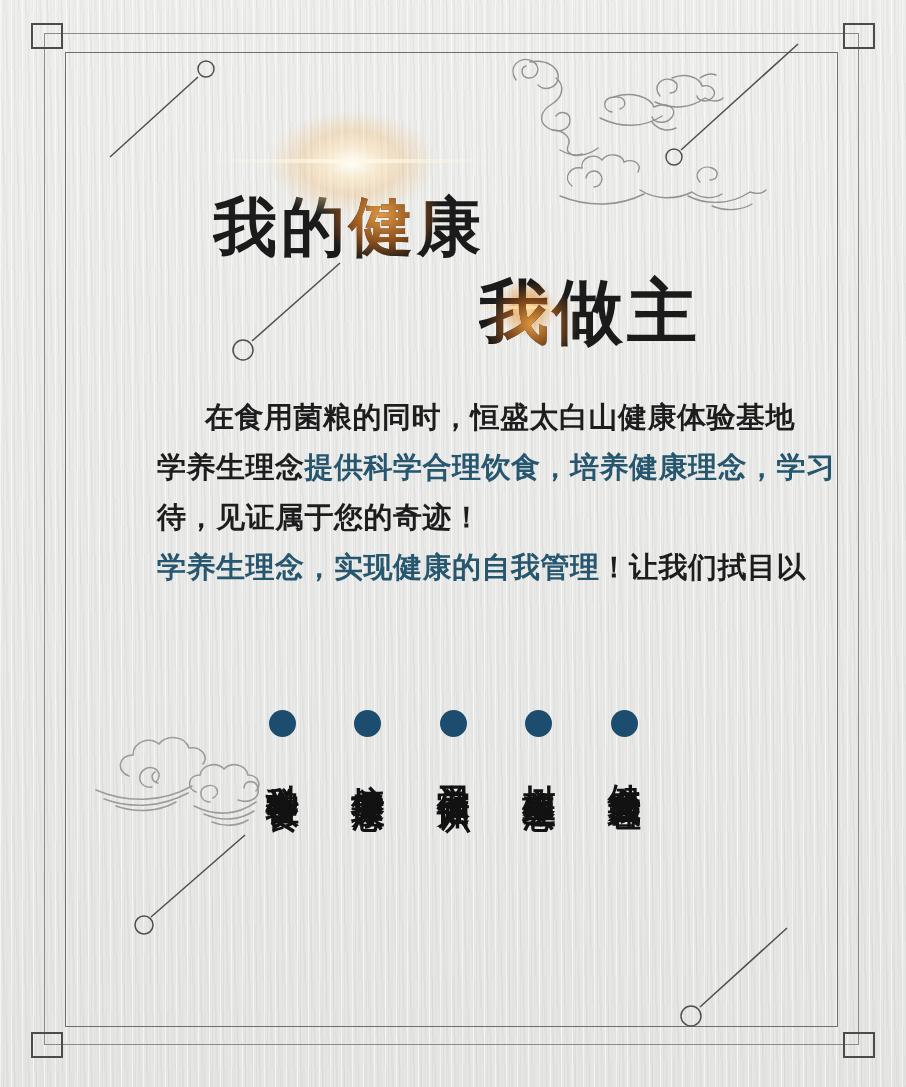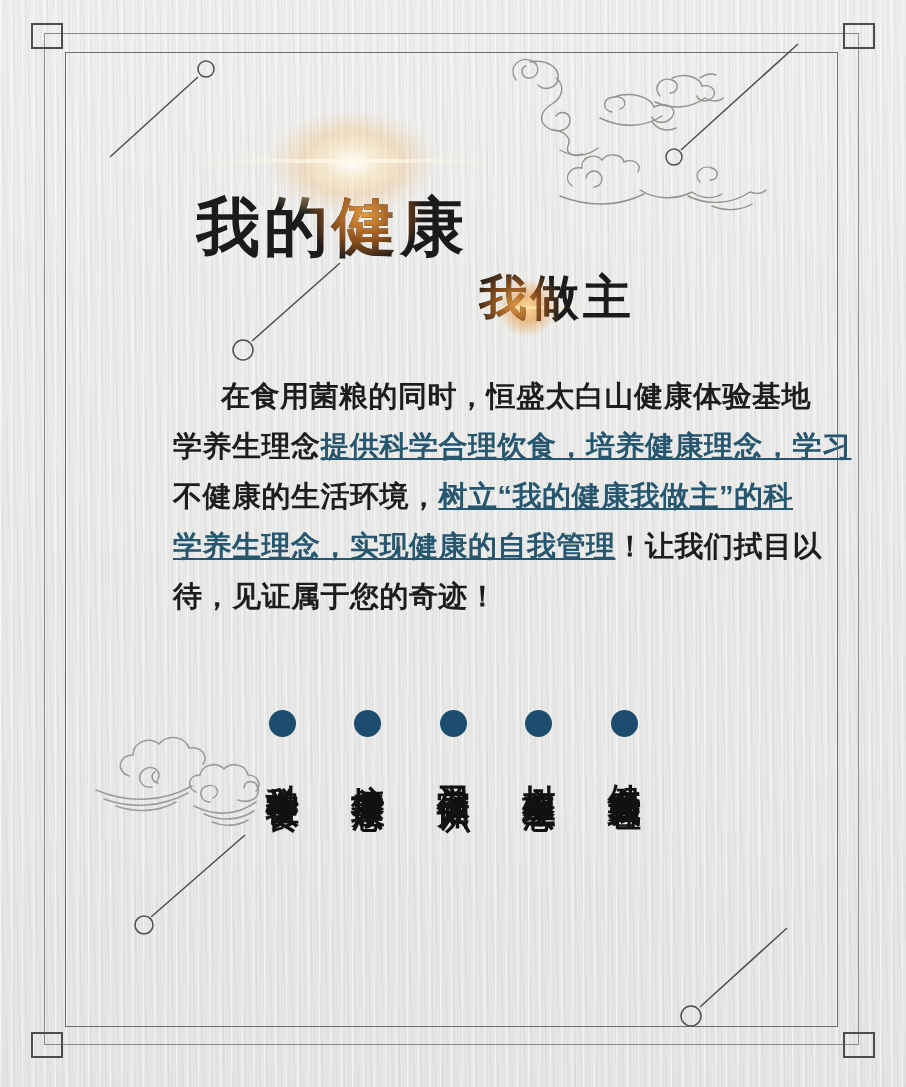--- a/index.html
+++ b/index.html
@@ -40,39 +40,39 @@
     background:linear-gradient(90deg, rgba(255,245,225,0) 0%, rgba(255,248,230,.9) 45%,
       rgba(255,248,230,.9) 55%, rgba(255,245,225,0) 100%);}
   .glint{left:495px;top:276px;width:64px;height:64px;border-radius:50%;
     background:radial-gradient(circle, rgba(255,214,140,.95) 0%, rgba(234,146,52,.55) 28%, rgba(234,146,52,0) 65%);}
   .glint-streak{left:471px;top:306px;width:112px;height:3px;border-radius:2px;
     background:linear-gradient(90deg, rgba(255,210,150,0), rgba(255,226,170,.95), rgba(255,210,150,0));}
 
   
   .title-line{font-weight:900;white-space:nowrap;letter-spacing:4px;
     color:transparent;-webkit-background-clip:text;background-clip:text;}
-  .title-1{left:196px;top:184px;font-size:64px;
+  .title-1{left:213px;top:184px;font-size:64px;
     background-image:
       radial-gradient(75px 62px at 62% 35%, rgba(236,158,66,.97), rgba(160,88,28,.85) 45%, rgba(27,27,27,0) 78%),
       radial-gradient(55px 42px at 40% 2%, rgba(246,206,140,.75), rgba(27,27,27,0) 70%),
       linear-gradient(#1b1b1b,#1b1b1b);}
-  .title-2{left:479px;top:266px;font-size:48px;
+  .title-2{left:479px;top:266px;font-size:70px;
     background-image:
       radial-gradient(62px 56px at 24% 62%, rgba(236,158,66,.95), rgba(150,82,26,.8) 42%, rgba(27,27,27,0) 75%),
       linear-gradient(#1b1b1b,#1b1b1b);}
   @supports not ((-webkit-background-clip:text) or (background-clip:text)){
     .title-line{color:#1b1b1b;background:none;}
   }
 
   
-  .para{left:157px;top:371px;width:648px;margin-left:16px;}
+  .para{left:157px;top:392px;width:648px;}
   .pline{height:50px;line-height:50px;font-size:29px;font-weight:bold;
     letter-spacing:.5px;white-space:nowrap;color:var(--text-black,#1d1d1d);}
   .pline.indent{text-indent:48px;}
-  .t-blue{color:var(--highlight-blue,#27566f);text-decoration:underline;}
+  .t-blue{color:var(--highlight-blue,#27566f);}
   .t-black{color:var(--text-black,#1d1d1d);}
 
   
   .pillars{left:264px;top:710px;display:flex;gap:49.5px;}
   .pillar{width:36px;display:flex;flex-direction:column;align-items:center;}
   .dot{width:27px;height:27px;border-radius:50%;background:var(--dot-navy,#1d4d6e);}
   .vtext{margin-top:21px;writing-mode:vertical-rl;text-orientation:upright;
     font-size:33px;font-weight:900;letter-spacing:3px;color:#121212;}
 </style>
 </head>
@@ -156,27 +156,24 @@
 <div class="abs title-line title-2">我做主</div>
 
 <div class="abs para">
   <div class="pline indent">
     <span class="t-black">在食用菌粮的同时，恒盛太白山健康体验基地</span>
   </div>
   <div class="pline">
     <span class="t-black">学养生理念</span><span class="t-blue">提供科学合理饮食，培养健康理念，学习</span>
   </div>
   <div class="pline">
-    <span class="t-black">不健康的生活环境，</span><span class="t-blue">树立“我的健康我做主”的科</span>
+    <span class="t-black">待，见证属于您的奇迹！</span>
   </div>
   <div class="pline">
     <span class="t-blue">学养生理念，实现健康的自我管理</span><span class="t-black">！让我们拭目以</span>
-  </div>
-  <div class="pline">
-    <span class="t-black">待，见证属于您的奇迹！</span>
   </div>
 </div>
 
 <div class="abs pillars">
   <div class="pillar">
     <div class="dot"></div>
     <div class="vtext">科学合理饮食</div>
   </div>
   <div class="pillar">
     <div class="dot"></div>

